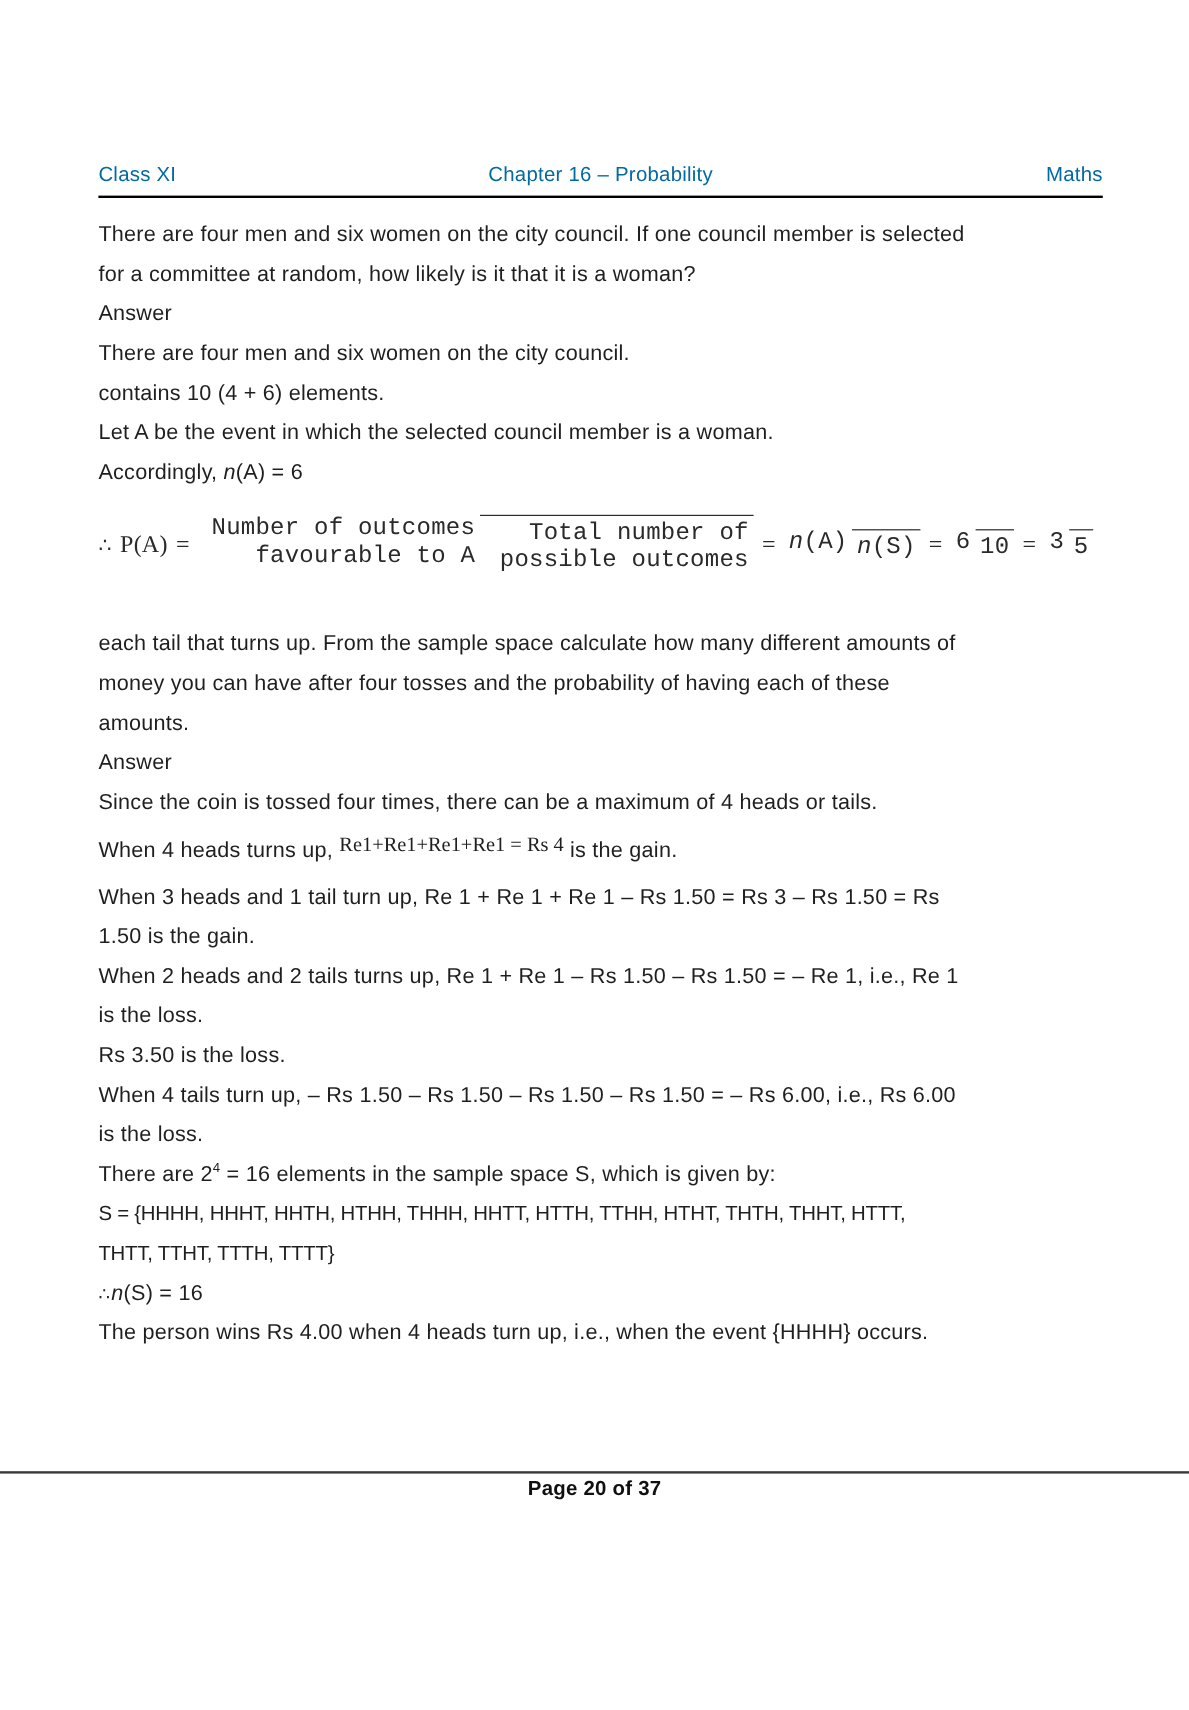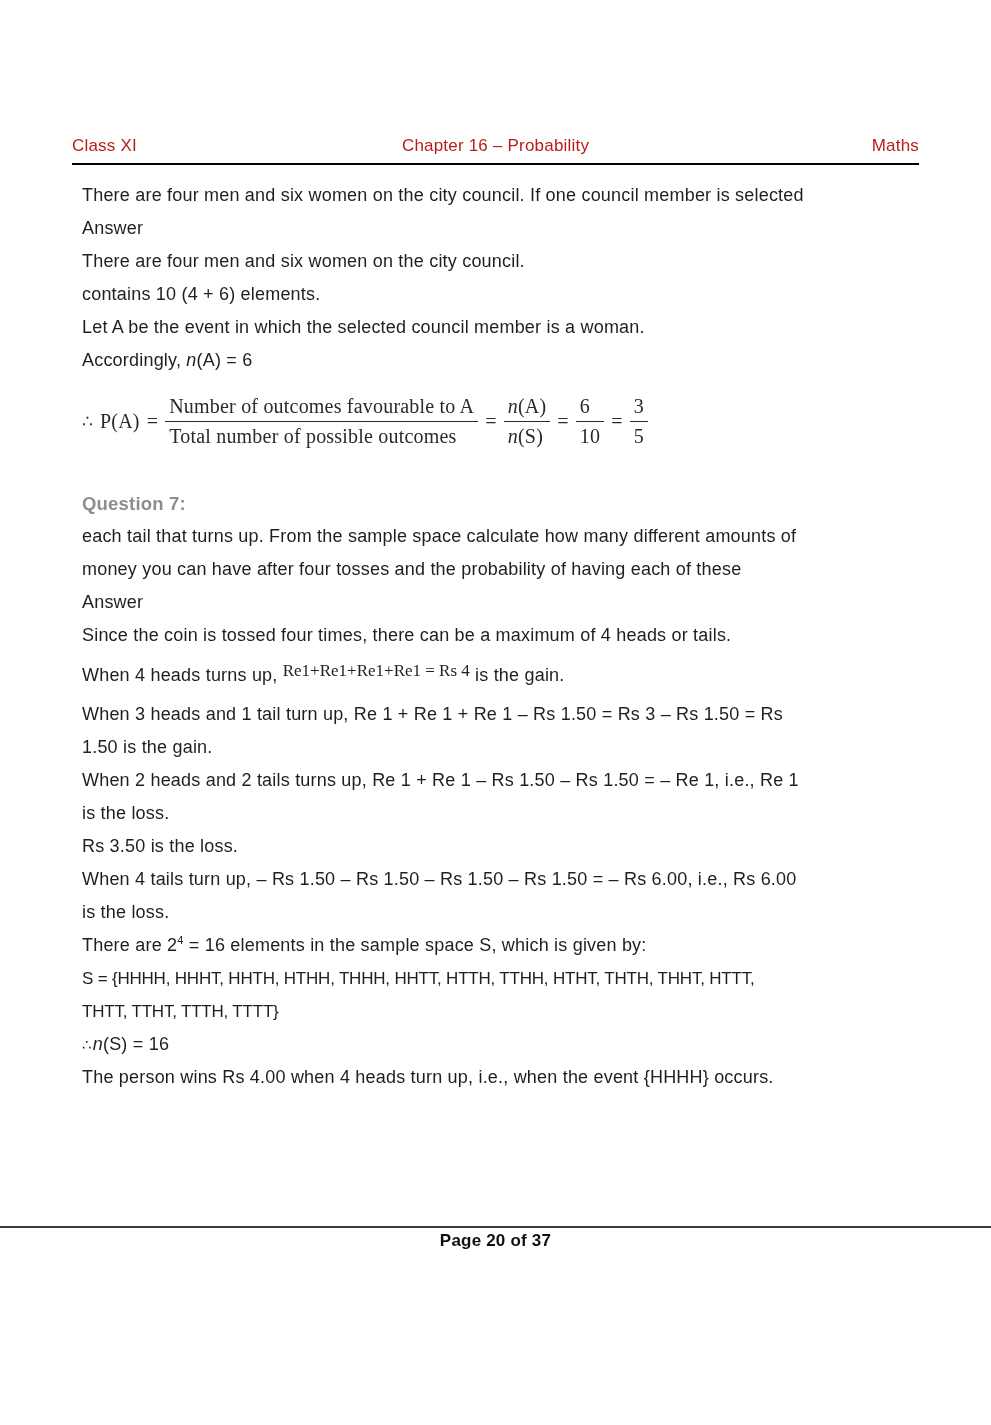--- a/index.html
+++ b/index.html
@@ -9,26 +9,26 @@
     width:991px;
     height:1425px;
     background:#ffffff;
     font-family:"Liberation Sans", sans-serif;
     color:#1f1f1f;
     overflow:hidden;
   }
   
   .header {
     position:absolute;
-    top:136px; left:72px; right:72px;
+    top:136px; left:82px; right:72px;
     display:flex;
     justify-content:space-between;
     align-items:baseline;
     font-size:17px;
-    color:#b91c1c;
+    color:#0369a1;
     border-bottom:2px solid #000000;
     padding-bottom:7px;
     letter-spacing:0.2px;
   }
   .header .center { position:absolute; left:0; right:0; text-align:center; }
   .header .left, .header .right { position:relative; z-index:1; background:transparent; }
   
   .main {
     position:absolute;
     top:179px; left:82px; right:80px;
@@ -59,22 +59,23 @@
     font-family:"Liberation Serif", serif;
     font-size:20px;
     color:#2a2a2a;
     margin:12px 0 34px 0;
     height:64px;
     gap:7px;
   }
   .formula-row .f-sym { font-size:17px; }
   .frac {
     display:inline-flex;
-    flex-direction:column;
-    text-align:left;
+    flex-direction:row;
+    text-align:right;
+    font-family:Liberation Mono, monospace;
   }
   .frac .num { padding:0 4px 3px; display:block; }
   .frac .den { border-top:1.6px solid #2a2a2a; padding:3px 4px 0; display:block; }
   
   .inline-math {
     font-family:"Liberation Serif", serif;
     font-size:17px;
     position:relative;
     top:-4px;
     letter-spacing:0;
@@ -103,20 +104,21 @@
 
   <div class="header">
     <span class="left">Class XI</span>
     <span class="center">Chapter 16 – Probability</span>
     <span class="right">Maths</span>
   </div>
 
   <div class="main">
 
     <div class="line">There are four men and six women on the city council. If one council member is selected</div>
+    <div class="line">for a committee at random, how likely is it that it is a woman?</div>
 
     <div class="line">Answer</div>
 
     <div class="line">There are four men and six women on the city council.</div>
     <div class="line">contains 10 (4 + 6) elements.</div>
     <div class="line">Let A be the event in which the selected council member is a woman.</div>
 
     <div class="line"><span>Accordingly, </span><i class="var">n</i><span>(A) = 6</span></div>
 
     <div class="formula-row">
@@ -137,24 +139,24 @@
         <span class="num">6</span>
         <span class="den">10</span>
       </span>
       <span>=</span>
       <span class="frac">
         <span class="num">3</span>
         <span class="den">5</span>
       </span>
     </div>
 
-    <div class="q-heading">Question 7:</div>
 
     <div class="line">each tail that turns up. From the sample space calculate how many different amounts of</div>
     <div class="line">money you can have after four tosses and the probability of having each of these</div>
+    <div class="line">amounts.</div>
 
     <div class="line">Answer</div>
 
     <div class="line">Since the coin is tossed four times, there can be a maximum of 4 heads or tails.</div>
 
     <div class="gain-line"><span>When 4 heads turns up,</span>&nbsp;<span class="inline-math">Re1+Re1+Re1+Re1 = Rs 4</span>&nbsp;<span>is the gain.</span></div>
 
     <div class="line">When 3 heads and 1 tail turn up, Re 1 + Re 1 + Re 1 – Rs 1.50 = Rs 3 – Rs 1.50 = Rs</div>
     <div class="line">1.50 is the gain.</div>
     <div class="line">When 2 heads and 2 tails turns up, Re 1 + Re 1 – Rs 1.50 – Rs 1.50 = – Re 1, i.e., Re 1</div>

